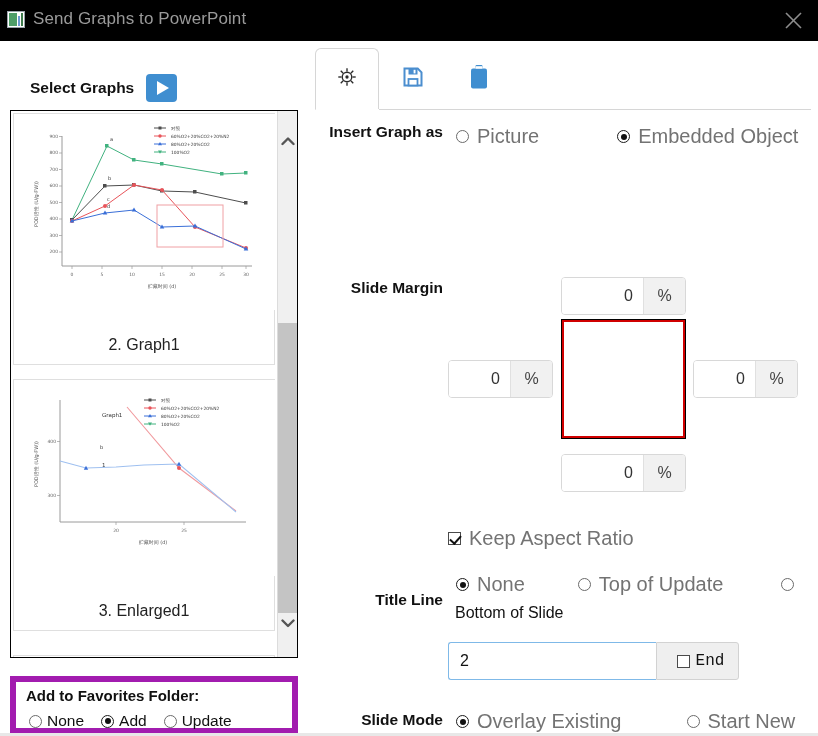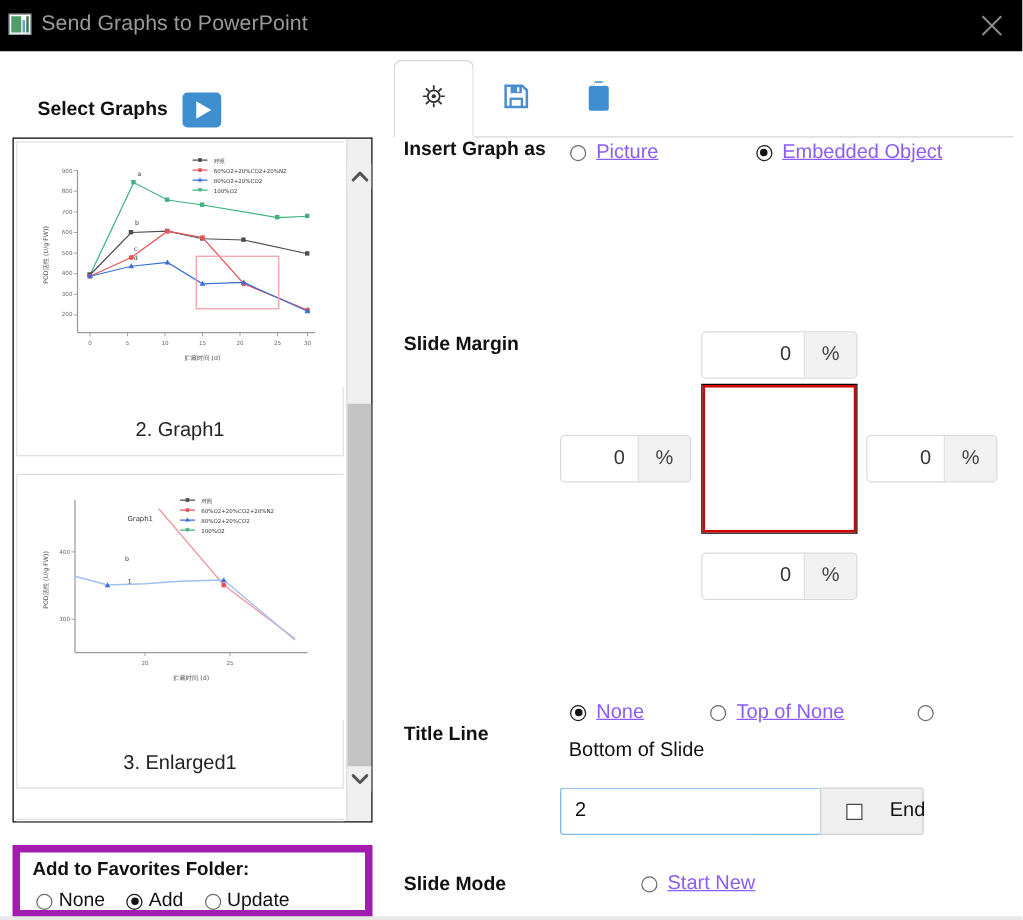--- a/index.html
+++ b/index.html
@@ -76,25 +76,25 @@
   .tab{position:absolute;top:0;width:64px;height:62px;display:flex;align-items:center;
        justify-content:center;box-sizing:border-box;}
   .tab.active{left:0;border:1px solid #d6d6d6;border-bottom:1px solid #fff;
               border-radius:6px 6px 0 0;background:#fff;z-index:2;}
   .tab.t2{left:66px;}
   .tab.t3{left:132px;}
   .tabline{position:absolute;left:315px;top:109px;width:496px;height:1px;background:#d6d6d6;}
   .tabline-cover{position:absolute;left:316px;top:109px;width:63px;height:2px;background:#fff;z-index:3;}
 
   
-  .form{position:absolute;left:315px;top:96px;width:500px;height:624px;}
+  .form{position:absolute;left:315px;top:108px;width:500px;height:624px;text-align:right;}
   .flabel{position:absolute;font-size:15.5px;font-weight:bold;color:#111;line-height:20px;}
   .ftext{position:absolute;font-size:16px;color:#111;}
 
-  .radio-row{position:absolute;display:flex;align-items:center;font-size:16px;color:#8b5cf6;text-decoration:underline;}
+  .radio-row{position:absolute;display:flex;align-items:center;font-size:20px;color:#737373;}
   .radio-row .ropt{display:flex;align-items:center;}
   .radio-row .ropt span{margin-left:8px;}
 
   .note{position:absolute;left:133px;top:66px;width:355px;color:#ff0000;font-size:16px;
         line-height:25px;}
 
   
   .spin{position:absolute;display:flex;height:38px;border:1px solid #d8d8d8;border-radius:4px;
         overflow:hidden;background:#fff;box-sizing:border-box;}
   .spin .val{flex:1;display:flex;align-items:center;justify-content:flex-end;padding-right:10px;
@@ -106,21 +106,21 @@
   .slide-box-in{position:absolute;left:0;top:0;right:0;bottom:0;border:2px solid #d00000;
                 box-sizing:border-box;}
 
   .idx-wrap{position:absolute;left:133px;top:534px;display:flex;align-items:stretch;height:38px;}
   .idx-input{width:208px;height:38px;border:1px solid #7fb9e8;border-right:none;
              border-radius:3px 0 0 3px;background:#fff;display:flex;align-items:center;
              padding-left:11px;font-size:16px;color:#111;box-sizing:border-box;}
   .idx-end{width:83px;height:38px;background:#efefef;border:1px solid #d2d2d2;
            border-radius:0 3px 3px 0;display:flex;align-items:center;justify-content:center;
            box-sizing:border-box;font-size:16px;color:#111;}
-  .idx-end span{margin-left:22px;}
+  .idx-end span{margin-left:6px;font-family:Liberation Mono, monospace;}
 
   .watermark{position:absolute;left:648px;top:701px;font-size:17px;color:#c9c9c9;
              white-space:nowrap;pointer-events:none;}
   .bottom-edge{position:absolute;left:0;bottom:0;width:818px;height:3px;background:#e8e8e8;}
 </style>
 </head>
 <body>
 
 <div class="app">
 
@@ -435,47 +435,55 @@
     <div class="spin" style="left:378px;top:252px;width:105px;">
       <div class="val">0</div>
       <div class="unit">%</div>
     </div>
 
     <div class="spin" style="left:246px;top:346px;width:125px;">
       <div class="val">0</div>
       <div class="unit">%</div>
     </div>
 
+    <label class="radio-row" style="left:133px;top:419px;">
+      <span class="chk on"></span>
+      <span style="margin-left:8px;">Keep Aspect Ratio</span>
+    </label>
 
     <div class="flabel" style="left:8px;top:482px;width:120px;">Title Line</div>
     <div class="radio-row" style="left:133px;top:465px;">
       <label class="ropt">
         <span class="radio on"></span>
         <span>None</span>
       </label>
       <label class="ropt" style="margin-left:45px;">
         <span class="radio"></span>
-        <span>Top of None</span>
+        <span>Top of Update</span>
       </label>
       <label class="ropt" style="margin-left:50px;">
         <span class="radio"></span>
       </label>
     </div>
     <div class="ftext" style="left:140px;top:496px;">Bottom of Slide</div>
 
     <div class="idx-wrap">
       <div class="idx-input">2</div>
       <label class="idx-end">
         <span class="chk"></span>
         <span>End</span>
       </label>
     </div>
 
     <div class="flabel" style="left:8px;top:602px;width:120px;">Slide Mode</div>
     <div class="radio-row" style="left:133px;top:602px;">
+      <label class="ropt">
+        <span class="radio on"></span>
+        <span>Overlay Existing</span>
+      </label>
       <label class="ropt" style="margin-left:57px;">
         <span class="radio"></span>
         <span>Start New</span>
       </label>
     </div>
   </div>
 
   <div class="bottom-edge"></div>
 </div>
 

